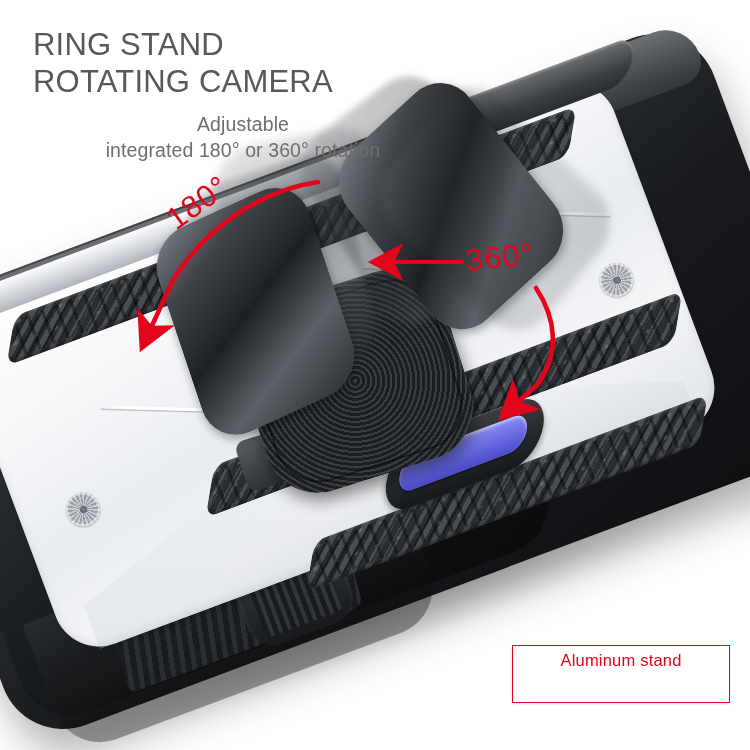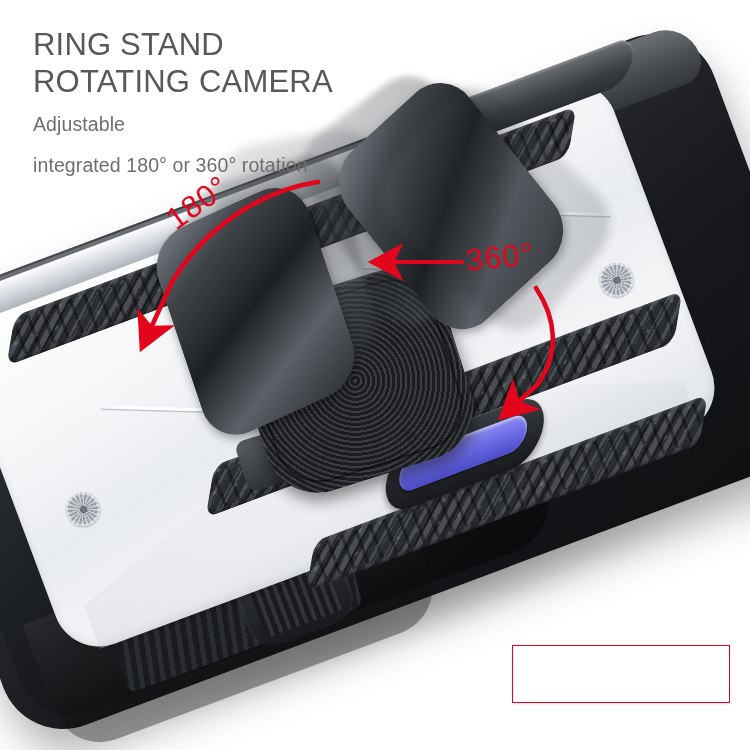--- a/index.html
+++ b/index.html
@@ -11,21 +11,21 @@
   .stage{position:absolute;inset:0;background:#ffffff;overflow:hidden;}
 
   
   .copy{position:absolute;left:33px;top:26px;width:420px;z-index:60;}
   .headline{
     color:#585858;font-size:31px;line-height:37px;font-weight:400;
     letter-spacing:.2px;white-space:nowrap;
   }
   .subcopy{
     margin-top:11px;color:#6e6e6e;font-size:19.5px;line-height:26px;
-    font-weight:400;letter-spacing:.1px;white-space:nowrap;
+    font-weight:400;letter-spacing:.1px;white-space:nowrap;text-align:center;
   }
 
   
   .badge{
     position:absolute;left:512px;top:645px;width:218px;height:58px;z-index:70;
     border:1.5px solid #e3051b;box-sizing:border-box;
     box-shadow:0 1px 3px rgba(0,0,0,.10);
   }
   .badge-top{
     height:50%;background:#ffffff;color:#e3051b;
@@ -330,19 +330,20 @@
     <path fill="none" stroke="#e3051b" stroke-width="4.6" stroke-linecap="round" marker-end="url(#ah)" d="M536,288 C556,318 560,352 538,384 L516,404"></path>
   </svg>
 
   <div class="ann ann-180">180°</div>
   <div class="ann ann-360">360°</div>
 
   <div class="copy">
     <div class="headline">RING STAND</div>
     <div class="headline">ROTATING CAMERA</div>
     <div class="subcopy">Adjustable</div>
-    <div class="subcopy" style="margin-top:15px">integrated 180° or 360° rotation</div>
+    <div class="subcopy" style="margin-top:0">integrated 180° or 360° rotation</div>
   </div>
 
   <div class="badge">
+    <div class="badge-top">Aluminum stand</div>
   </div>
 
 </div>
 
 </body></html>

